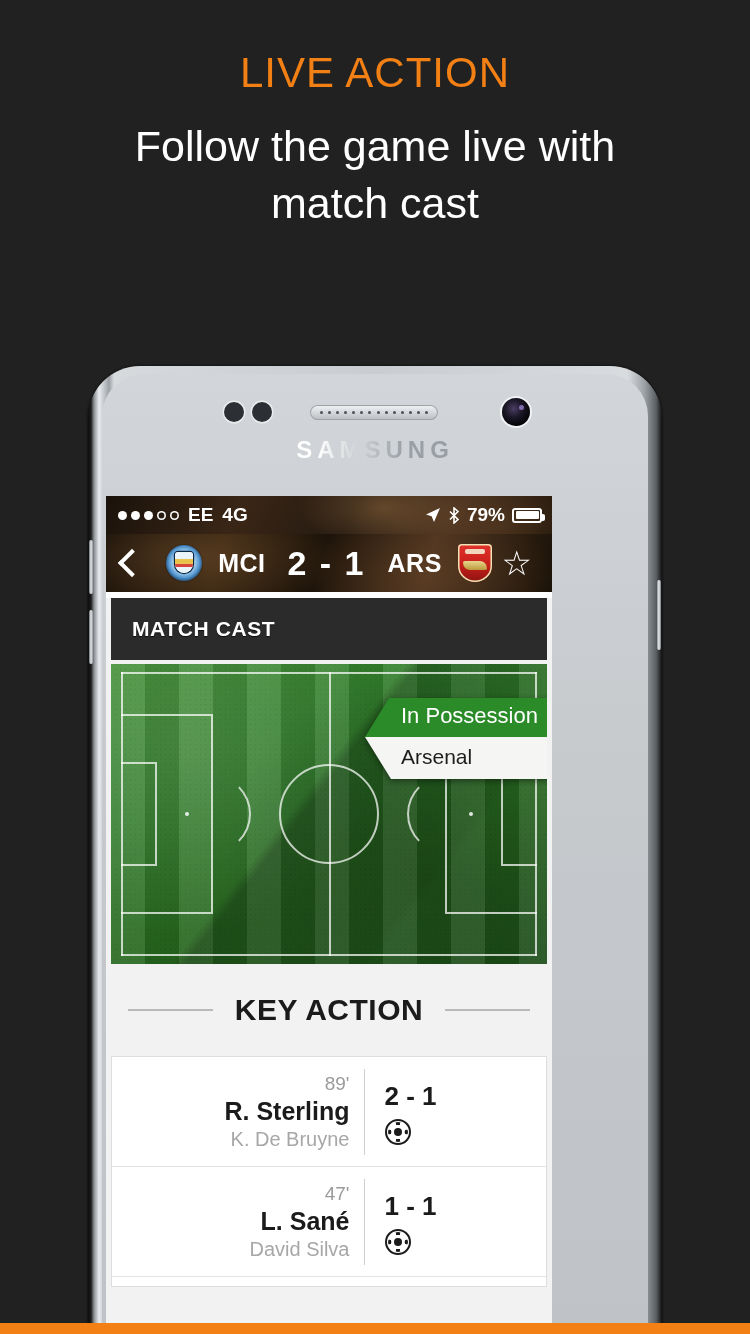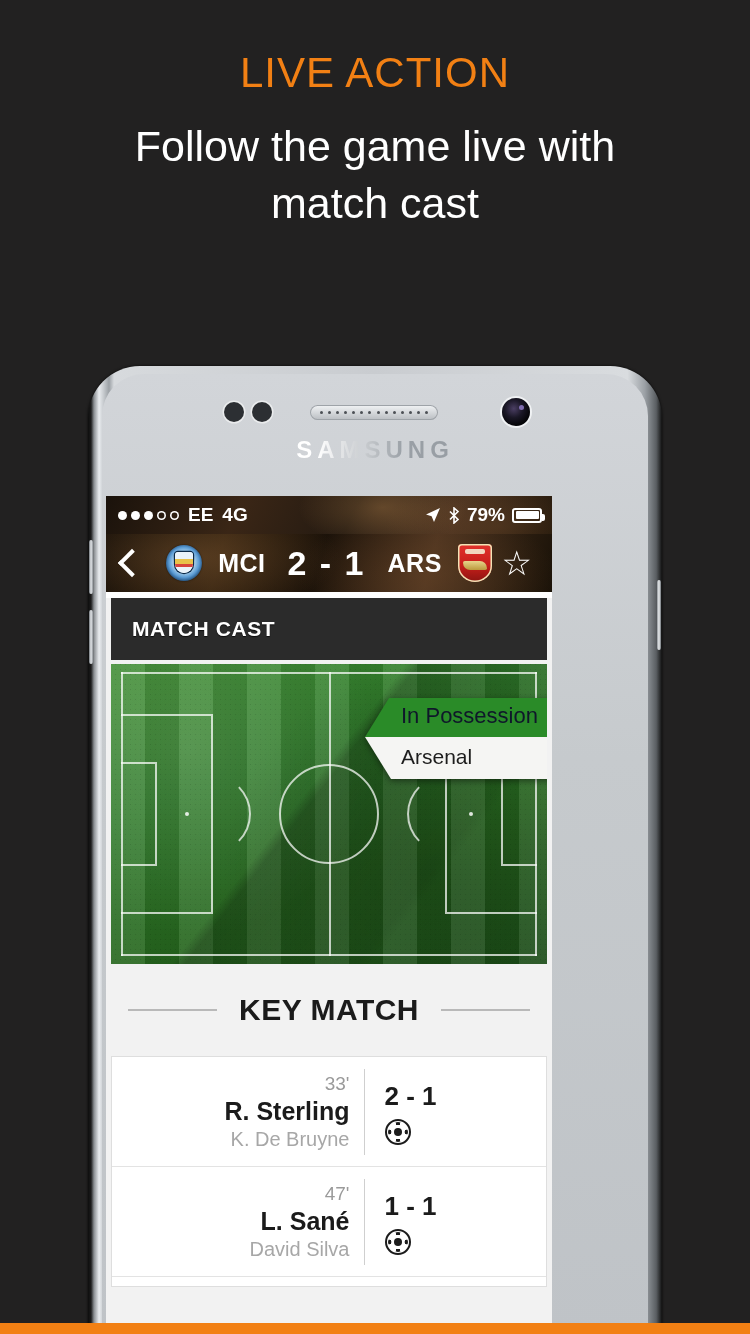--- a/index.html
+++ b/index.html
@@ -234,21 +234,21 @@
   .arc{ position:absolute; width:52px; height:78px; border:2px solid rgba(255,255,255,.72); }
   .arc-l{ left:88px; top:111px; border-left:none; border-radius:0 44px 44px 0; border-top-color:transparent; border-bottom-color:transparent;}
   .arc-r{ right:88px; top:111px; border-right:none; border-radius:44px 0 0 44px; border-top-color:transparent; border-bottom-color:transparent;}
 
   
   .tooltip{
     position:absolute; left:254px; top:34px; width:284px;
     filter:drop-shadow(0 2px 3px rgba(0,0,0,.45));
   }
   .tt-top{
-    background:#2a8b28; color:#0f172a;
+    background:#2a8b28; color:#ffffff;
     padding:5px 0 8px 36px; font-size:22px; font-weight:400;
     clip-path:polygon(24px 0, 100% 0, 100% 100%, 0 100%);
   }
   .tt-bot{
     background:#f5f5f3; color:#1d1d1d;
     padding:8px 0 10px 36px; font-size:21px; font-weight:400;
     clip-path:polygon(0 0, 100% 0, 100% 100%, 26px 100%);
   }
 
   
@@ -402,29 +402,29 @@
         <div class="arc arc-r"></div>
 
         <div class="tooltip">
           <div class="tt-top">In Possession</div>
           <div class="tt-bot">Arsenal</div>
         </div>
       </div>
 
       <div class="ke-head">
         <div class="ke-rule"></div>
-        <div class="ke-title">KEY MATCH</div>
+        <div class="ke-title">KEY ACTION</div>
         <div class="ke-rule"></div>
       </div>
 
       <div class="ke-card">
 
         <div class="ke-row">
           <div class="ke-left">
-            <div class="ke-min">33'</div>
+            <div class="ke-min">89'</div>
             <div class="ke-player">R. Sterling</div>
             <div class="ke-assist">K. De Bruyne</div>
           </div>
           <div class="ke-div"></div>
           <div class="ke-right">
             <div class="ke-score">2 - 1</div>
             <div class="ball"></div>
           </div>
         </div>
 

